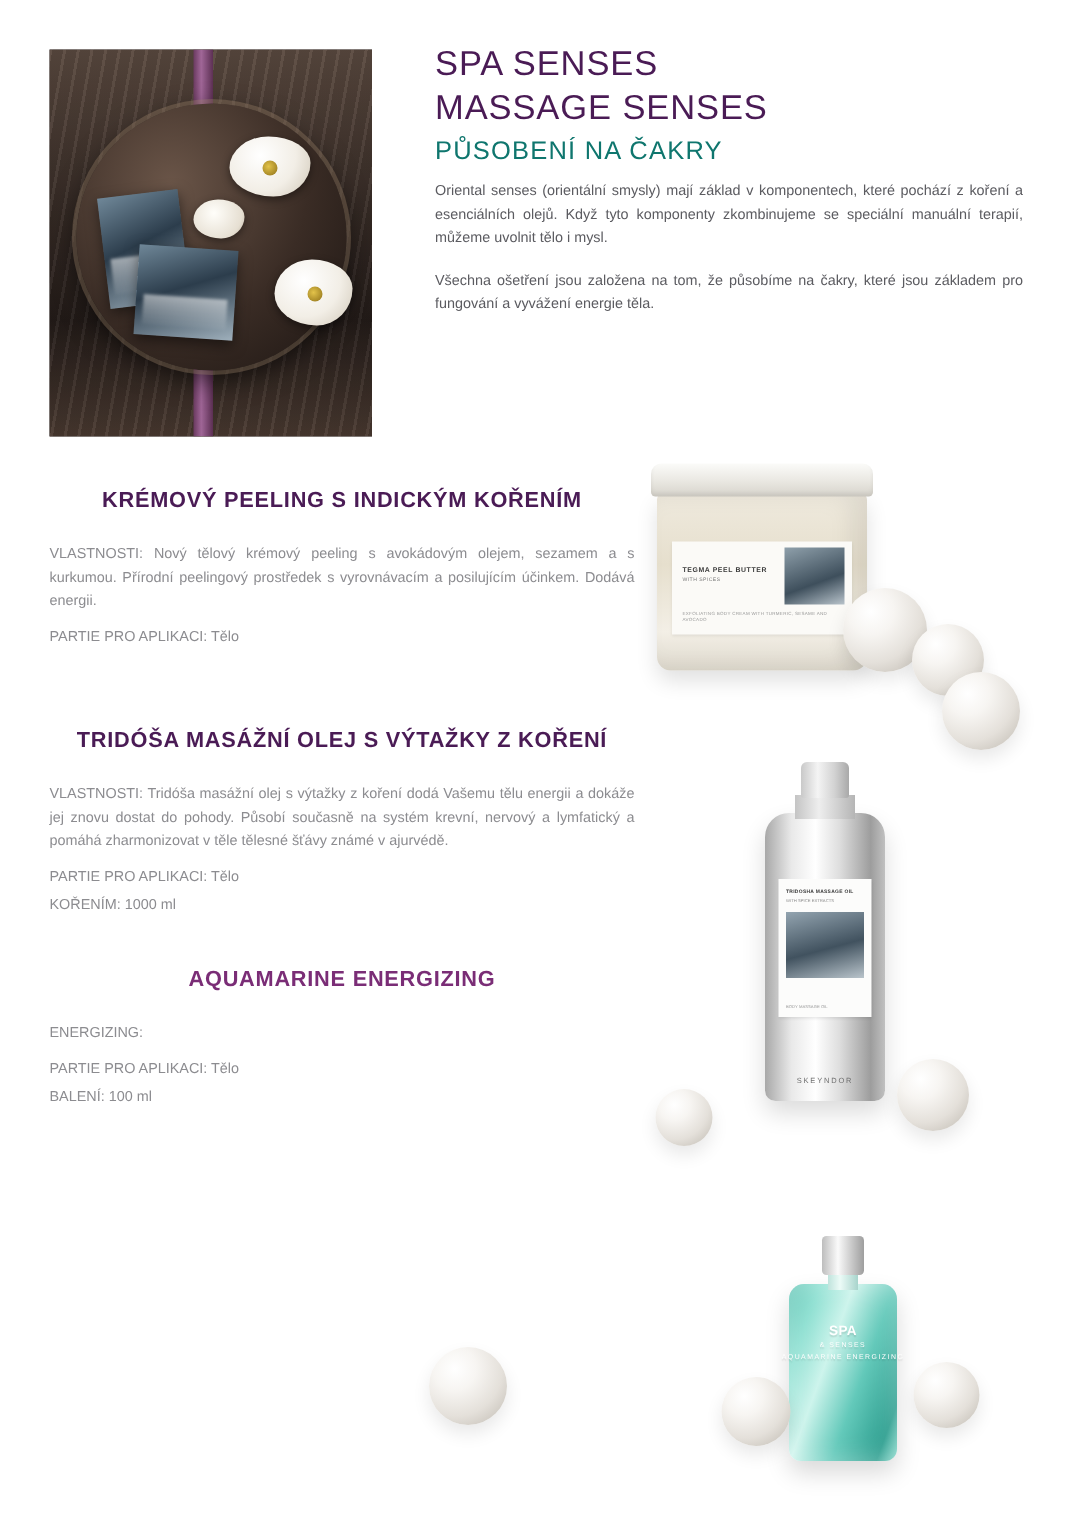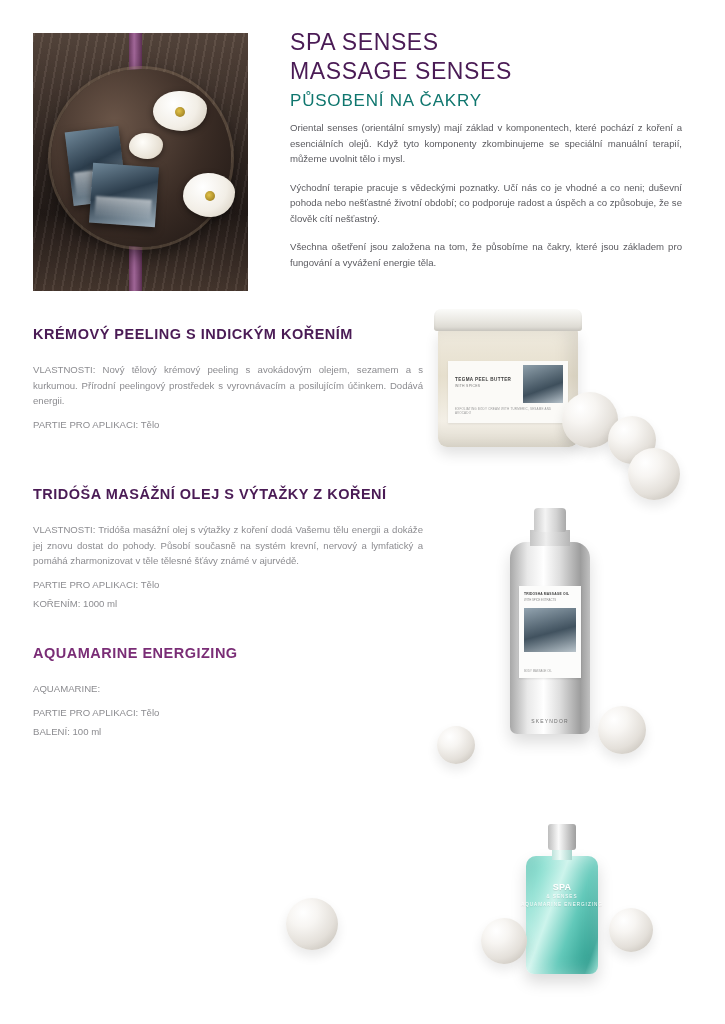--- a/index.html
+++ b/index.html
@@ -125,20 +125,21 @@
     position: absolute;
     left: 33px;
     width: 390px;
   }
   .product h2 {
     margin: 0 0 9px 0;
     font-size: 14.5px;
     font-weight: bold;
     letter-spacing: 0.5px;
     color: #4a1b55;
+    text-align: center;
   }
   .product h2.alt {
     color: #7a2d76;
   }
   .product .line {
     margin: 0 0 4px 0;
     font-size: 9.6px;
     line-height: 1.62;
     color: #8c8c90;
     text-align: justify;
@@ -322,40 +323,39 @@
 </div>
 
 <div class="title-block">
   <div class="title-line">SPA SENSES</div>
   <div class="title-line">MASSAGE SENSES</div>
   <div class="subtitle">PŮSOBENÍ NA ČAKRY</div>
 </div>
 
 <div class="intro">
   <p>Oriental senses (orientální smysly) mají základ v komponentech, které pochází z koření a esenciálních olejů. Když tyto komponenty zkombinujeme se speciální manuální terapií, můžeme uvolnit tělo i mysl.</p>
-  <p>Východní terapie pracuje s vědeckými poznatky. Učí nás co je vhodné a co neni; duševní pohoda nebo nešťastné životní období; co podporuje radost a úspěch a co způsobuje, že se člověk cítí nešťastný.</p>
   <p>Všechna ošetření jsou založena na tom, že působíme na čakry, které jsou základem pro fungování a vyvážení energie těla.</p>
 </div>
 
 <div class="product" id="prod-1">
   <h2>KRÉMOVÝ PEELING S INDICKÝM KOŘENÍM</h2>
   <p class="line desc">VLASTNOSTI: Nový tělový krémový peeling s avokádovým olejem, sezamem a s kurkumou. Přírodní peelingový prostředek s vyrovnávacím a posilujícím účinkem. Dodává energii.</p>
   <p class="line">PARTIE PRO APLIKACI: Tělo</p>
 </div>
 
 <div class="product" id="prod-2">
   <h2>TRIDÓŠA MASÁŽNÍ OLEJ S VÝTAŽKY Z KOŘENÍ</h2>
   <p class="line desc">VLASTNOSTI: Tridóša masážní olej s výtažky z koření dodá Vašemu tělu energii a dokáže jej znovu dostat do pohody. Působí současně na systém krevní, nervový a lymfatický a pomáhá zharmonizovat v těle tělesné šťávy známé v ajurvédě.</p>
   <p class="line">PARTIE PRO APLIKACI: Tělo</p>
   <p class="line">KOŘENÍM: 1000 ml</p>
 </div>
 
 <div class="product" id="prod-3">
   <h2 class="alt">AQUAMARINE ENERGIZING</h2>
-  <p class="line desc">AQUAMARINE:</p>
+  <p class="line desc">ENERGIZING:</p>
   <p class="line">PARTIE PRO APLIKACI: Tělo</p>
   <p class="line">BALENÍ: 100 ml</p>
 </div>
 
 <div class="jar">
   <div class="body"></div>
   <div class="lid"></div>
   <div class="label">
     <div class="lphoto"></div>
     <div class="lt1">TEGMA PEEL BUTTER</div>

